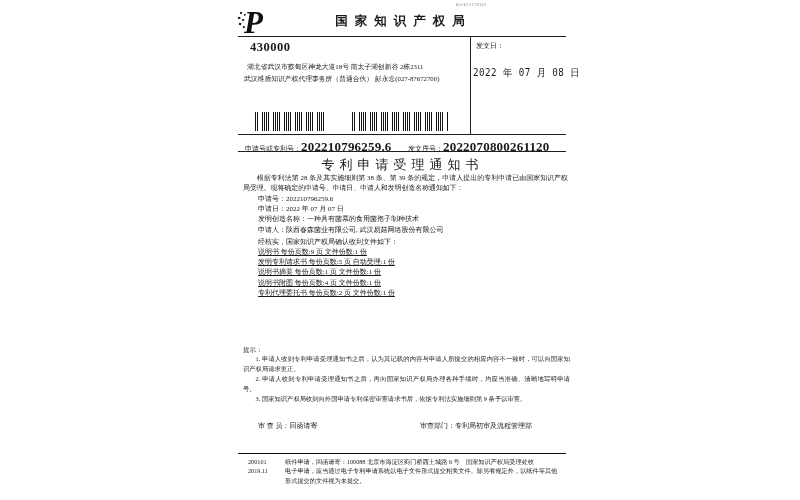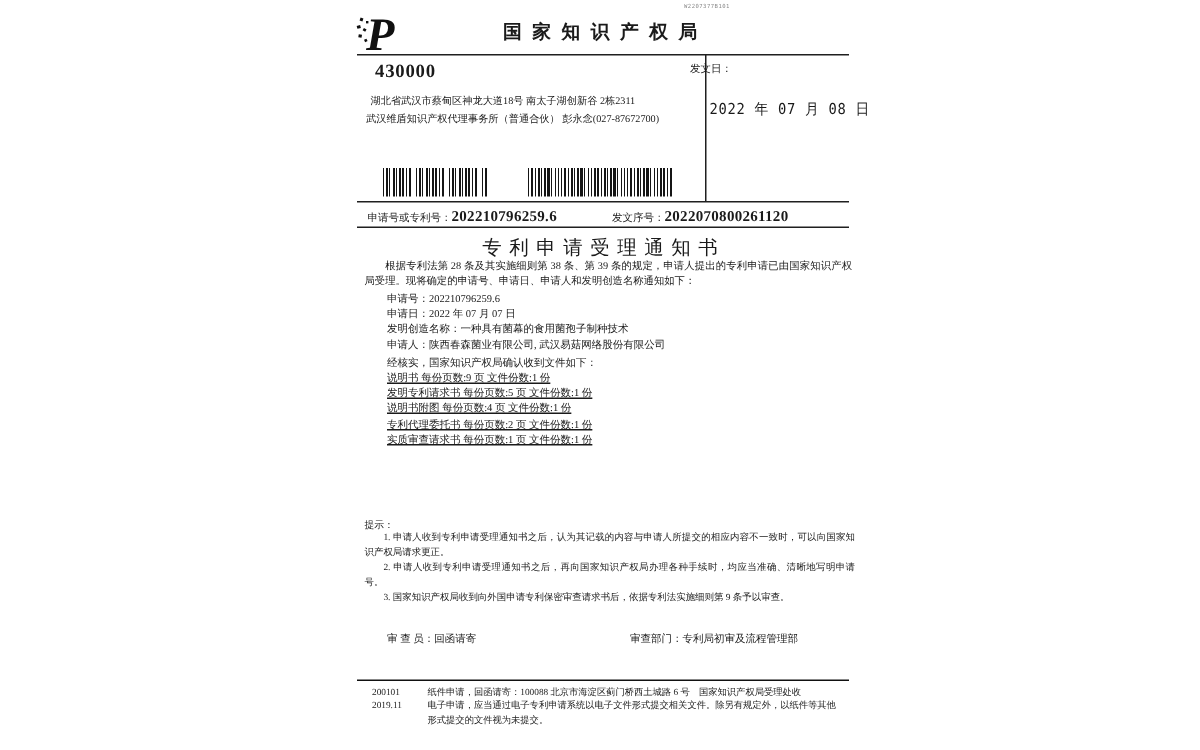--- a/index.html
+++ b/index.html
@@ -13,32 +13,32 @@
 
   .hr{left:8px;width:328px;height:0;border-top:1px solid #1f1f1f;}
   .hr1{top:36px;} .hr2{top:134px;} .hr3{top:151px;}
   .hr4{top:453px;border-top:1.6px solid #111;}
   .vdiv{left:240px;top:36px;width:0;height:98px;border-left:1px solid #1f1f1f;}
 
   .postcode{left:20px;top:40px;font-weight:bold;font-size:12.5px;letter-spacing:.5px;}
   .addr{font-size:6.8px;white-space:nowrap;}
   .addr1{left:17px;top:62px;}
   .addr2{left:14px;top:74px;}
-  .dispatch-label{left:230px;top:41px;font-size:7px;}
+  .dispatch-label{left:246px;top:41px;font-size:7px;}
   .dispatch-date{left:243px;top:66px;font-size:10px;font-family:"DejaVu Sans Mono",monospace;letter-spacing:.5px;white-space:nowrap;transform:scaleX(.92);transform-origin:left top;}
 
   .barcode{top:112px;height:19px;background-image:
     repeating-linear-gradient(90deg,#151515 0 1px,#fff 1px 2px,#151515 2px 3.5px,#fff 3.5px 4.6px,#151515 4.6px 5.2px,#fff 5.2px 6.8px,#151515 6.8px 8px,#fff 8px 9px,#151515 9px 9.6px,#fff 9.6px 11px);}
   .barcode1{left:25px;width:70px;}
   .barcode2{left:122px;width:96px;}
 
   .refrow{top:139px;font-size:7px;white-space:nowrap;}
   .ref-left{left:15px;}
   .ref-right{left:178px;}
-  .refrow b{font-size:10px;letter-spacing:.2px;}
+  .refrow b{font-size:13px;letter-spacing:.2px;}
 
   .notice-title{left:0;top:156px;width:340px;text-align:center;font-weight:normal;font-size:13px;letter-spacing:5px;text-indent:5px;white-space:nowrap;}
 
   .intro{left:13px;top:173px;width:325px;font-size:6.9px;line-height:10px;text-indent:2em;text-align:justify;}
   .fields{left:28px;top:194px;font-size:7px;line-height:10.2px;white-space:nowrap;}
   .confirm{left:28px;top:237px;font-size:7px;}
   .docs{left:28px;top:247px;font-size:7px;line-height:10.2px;white-space:nowrap;text-decoration:underline;}
 
   .notes-label{left:13px;top:346px;font-size:6.5px;}
   .notes{left:13px;top:354px;width:327px;font-size:6.3px;line-height:9.9px;}
@@ -106,24 +106,24 @@
     <div>申请号：202210796259.6</div>
     <div>申请日：2022 年 07 月 07 日</div>
     <div>发明创造名称：一种具有菌幕的食用菌孢子制种技术</div>
     <div>申请人：陕西春森菌业有限公司, 武汉易菇网络股份有限公司</div>
   </div>
 
   <div class="abs confirm">经核实，国家知识产权局确认收到文件如下：</div>
 
   <div class="abs docs">
     <div>说明书 每份页数:9 页 文件份数:1 份</div>
-    <div>发明专利请求书 每份页数:5 页 文件份数:1 份</div>
+    <div>发明专利请求书 每份页数:5 页 自动受理:1 份</div>
+    <div>说明书摘要 每份页数:1 页 文件份数:1 份</div>
     <div>说明书附图 每份页数:4 页 文件份数:1 份</div>
     <div>专利代理委托书 每份页数:2 页 文件份数:1 份</div>
-    <div>实质审查请求书 每份页数:1 页 文件份数:1 份</div>
   </div>
 
   <div class="abs notes-label">提示：</div>
   <div class="abs notes">
     <p>1. 申请人收到专利申请受理通知书之后，认为其记载的内容与申请人所提交的相应内容不一致时，可以向国家知识产权局请求更正。</p>
     <p>2. 申请人收到专利申请受理通知书之后，再向国家知识产权局办理各种手续时，均应当准确、清晰地写明申请号。</p>
     <p>3. 国家知识产权局收到向外国申请专利保密审查请求书后，依据专利法实施细则第 9 条予以审查。</p>
   </div>
 
   <div class="abs sig sig-left">

